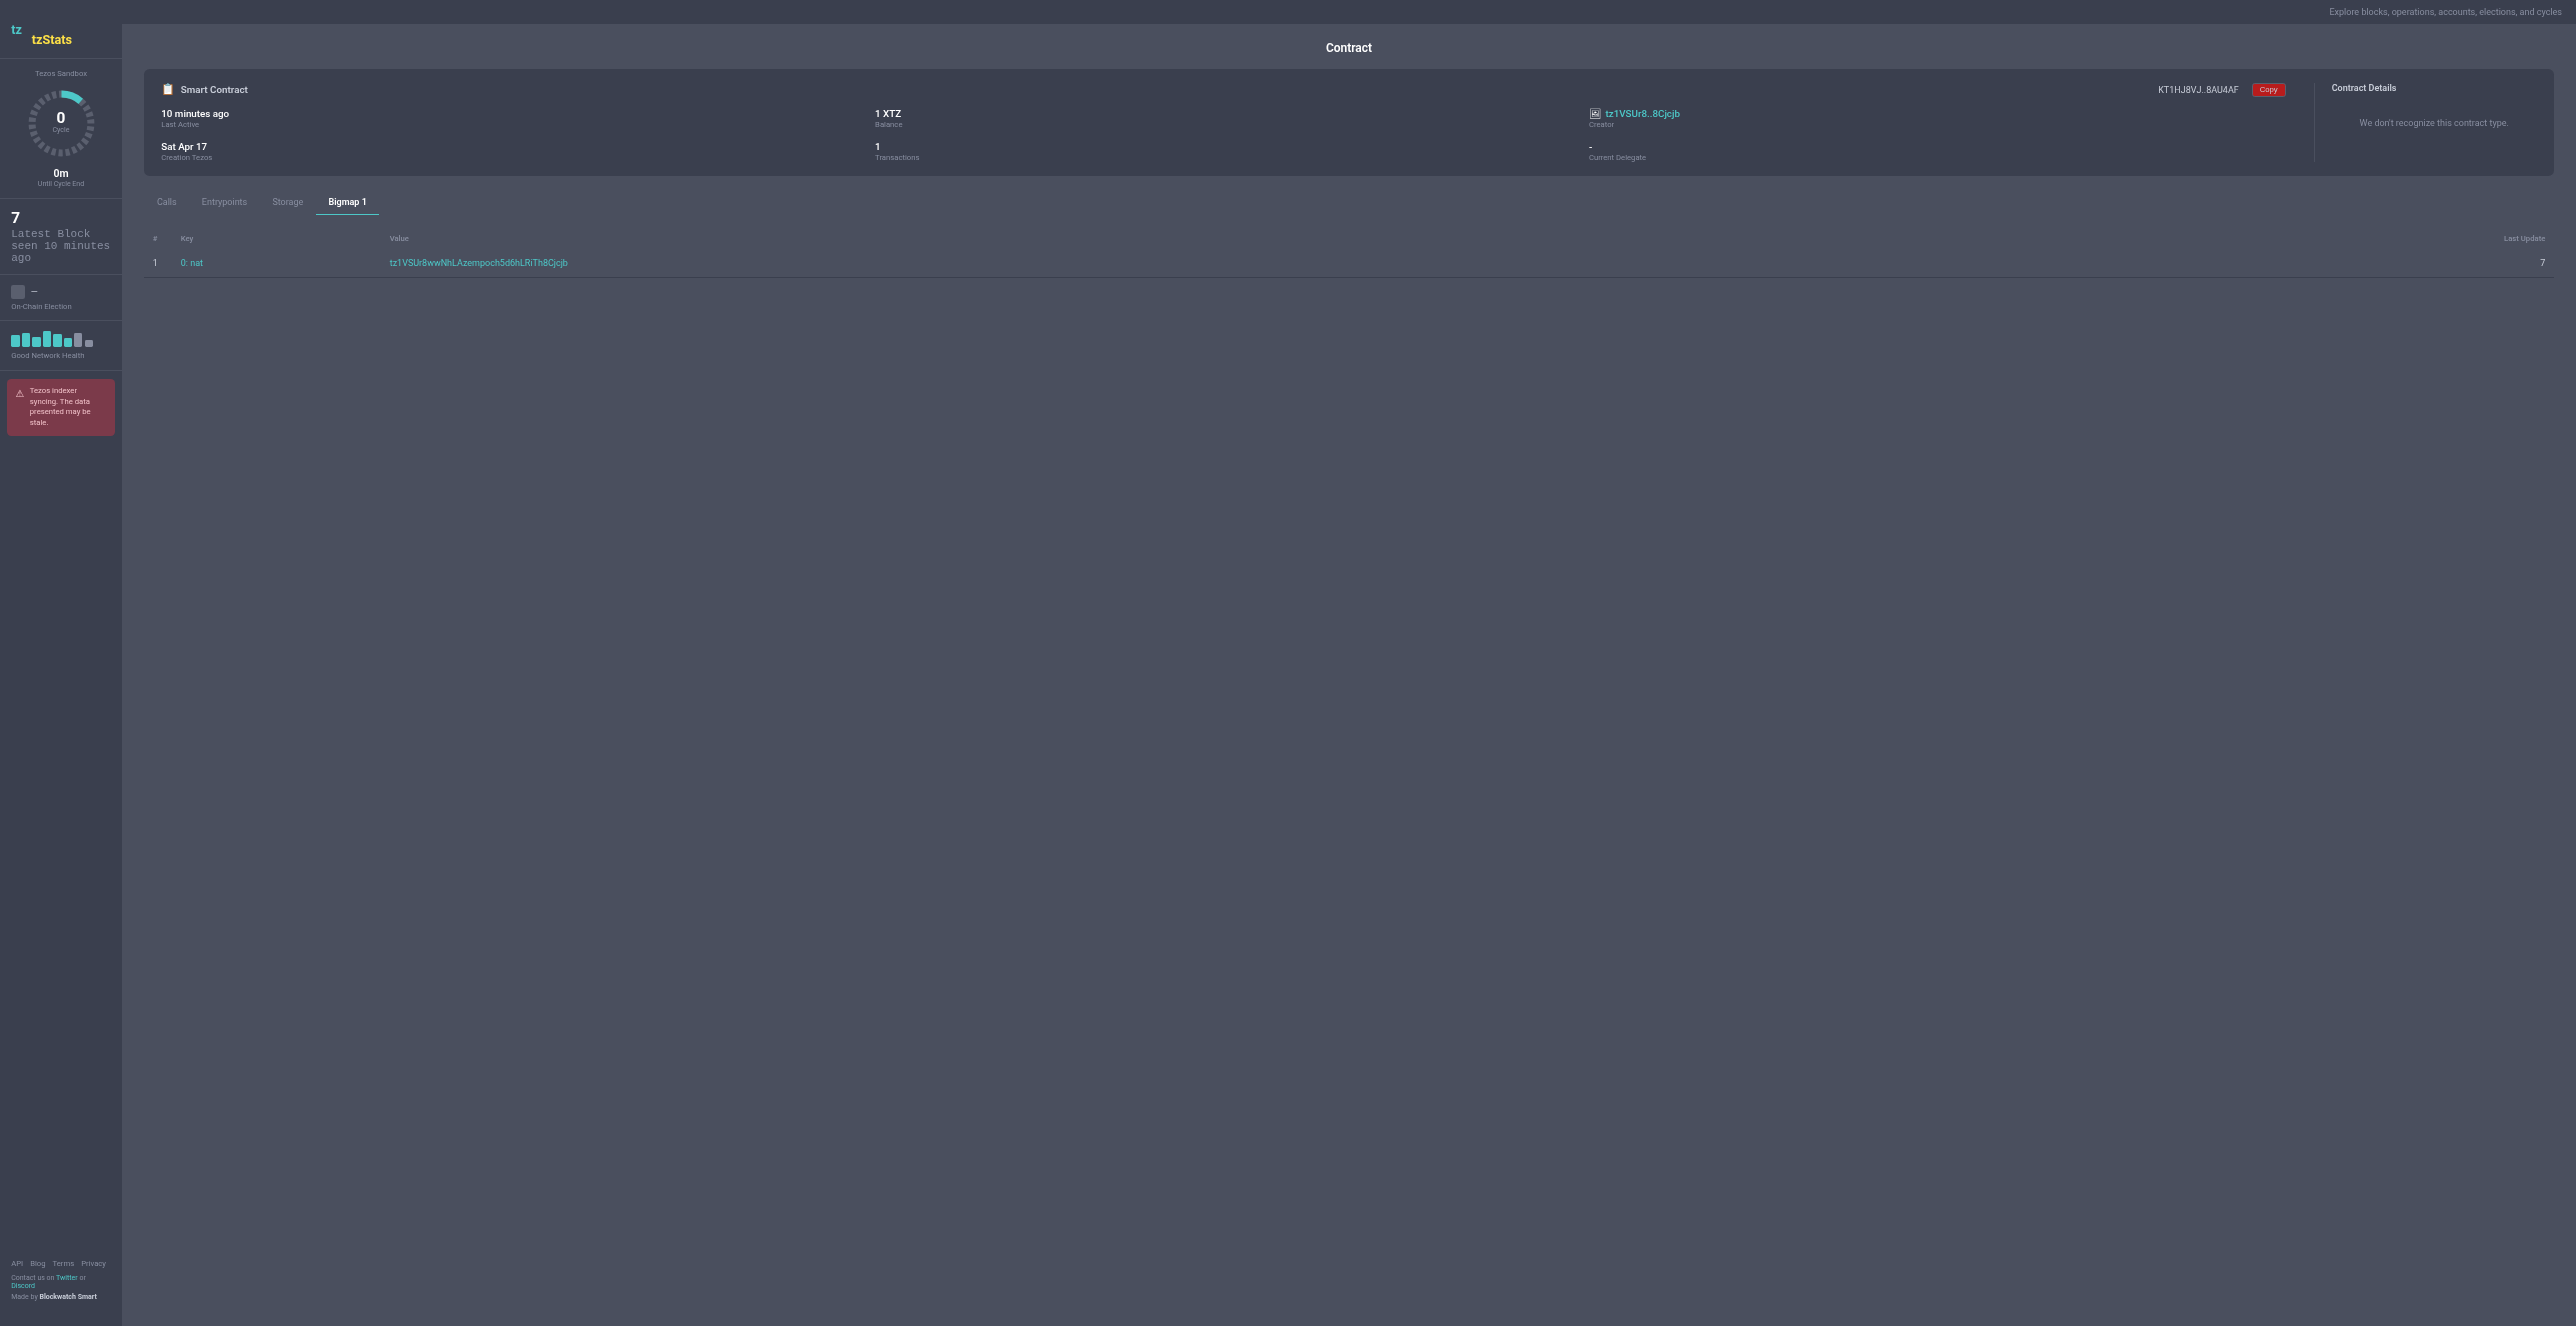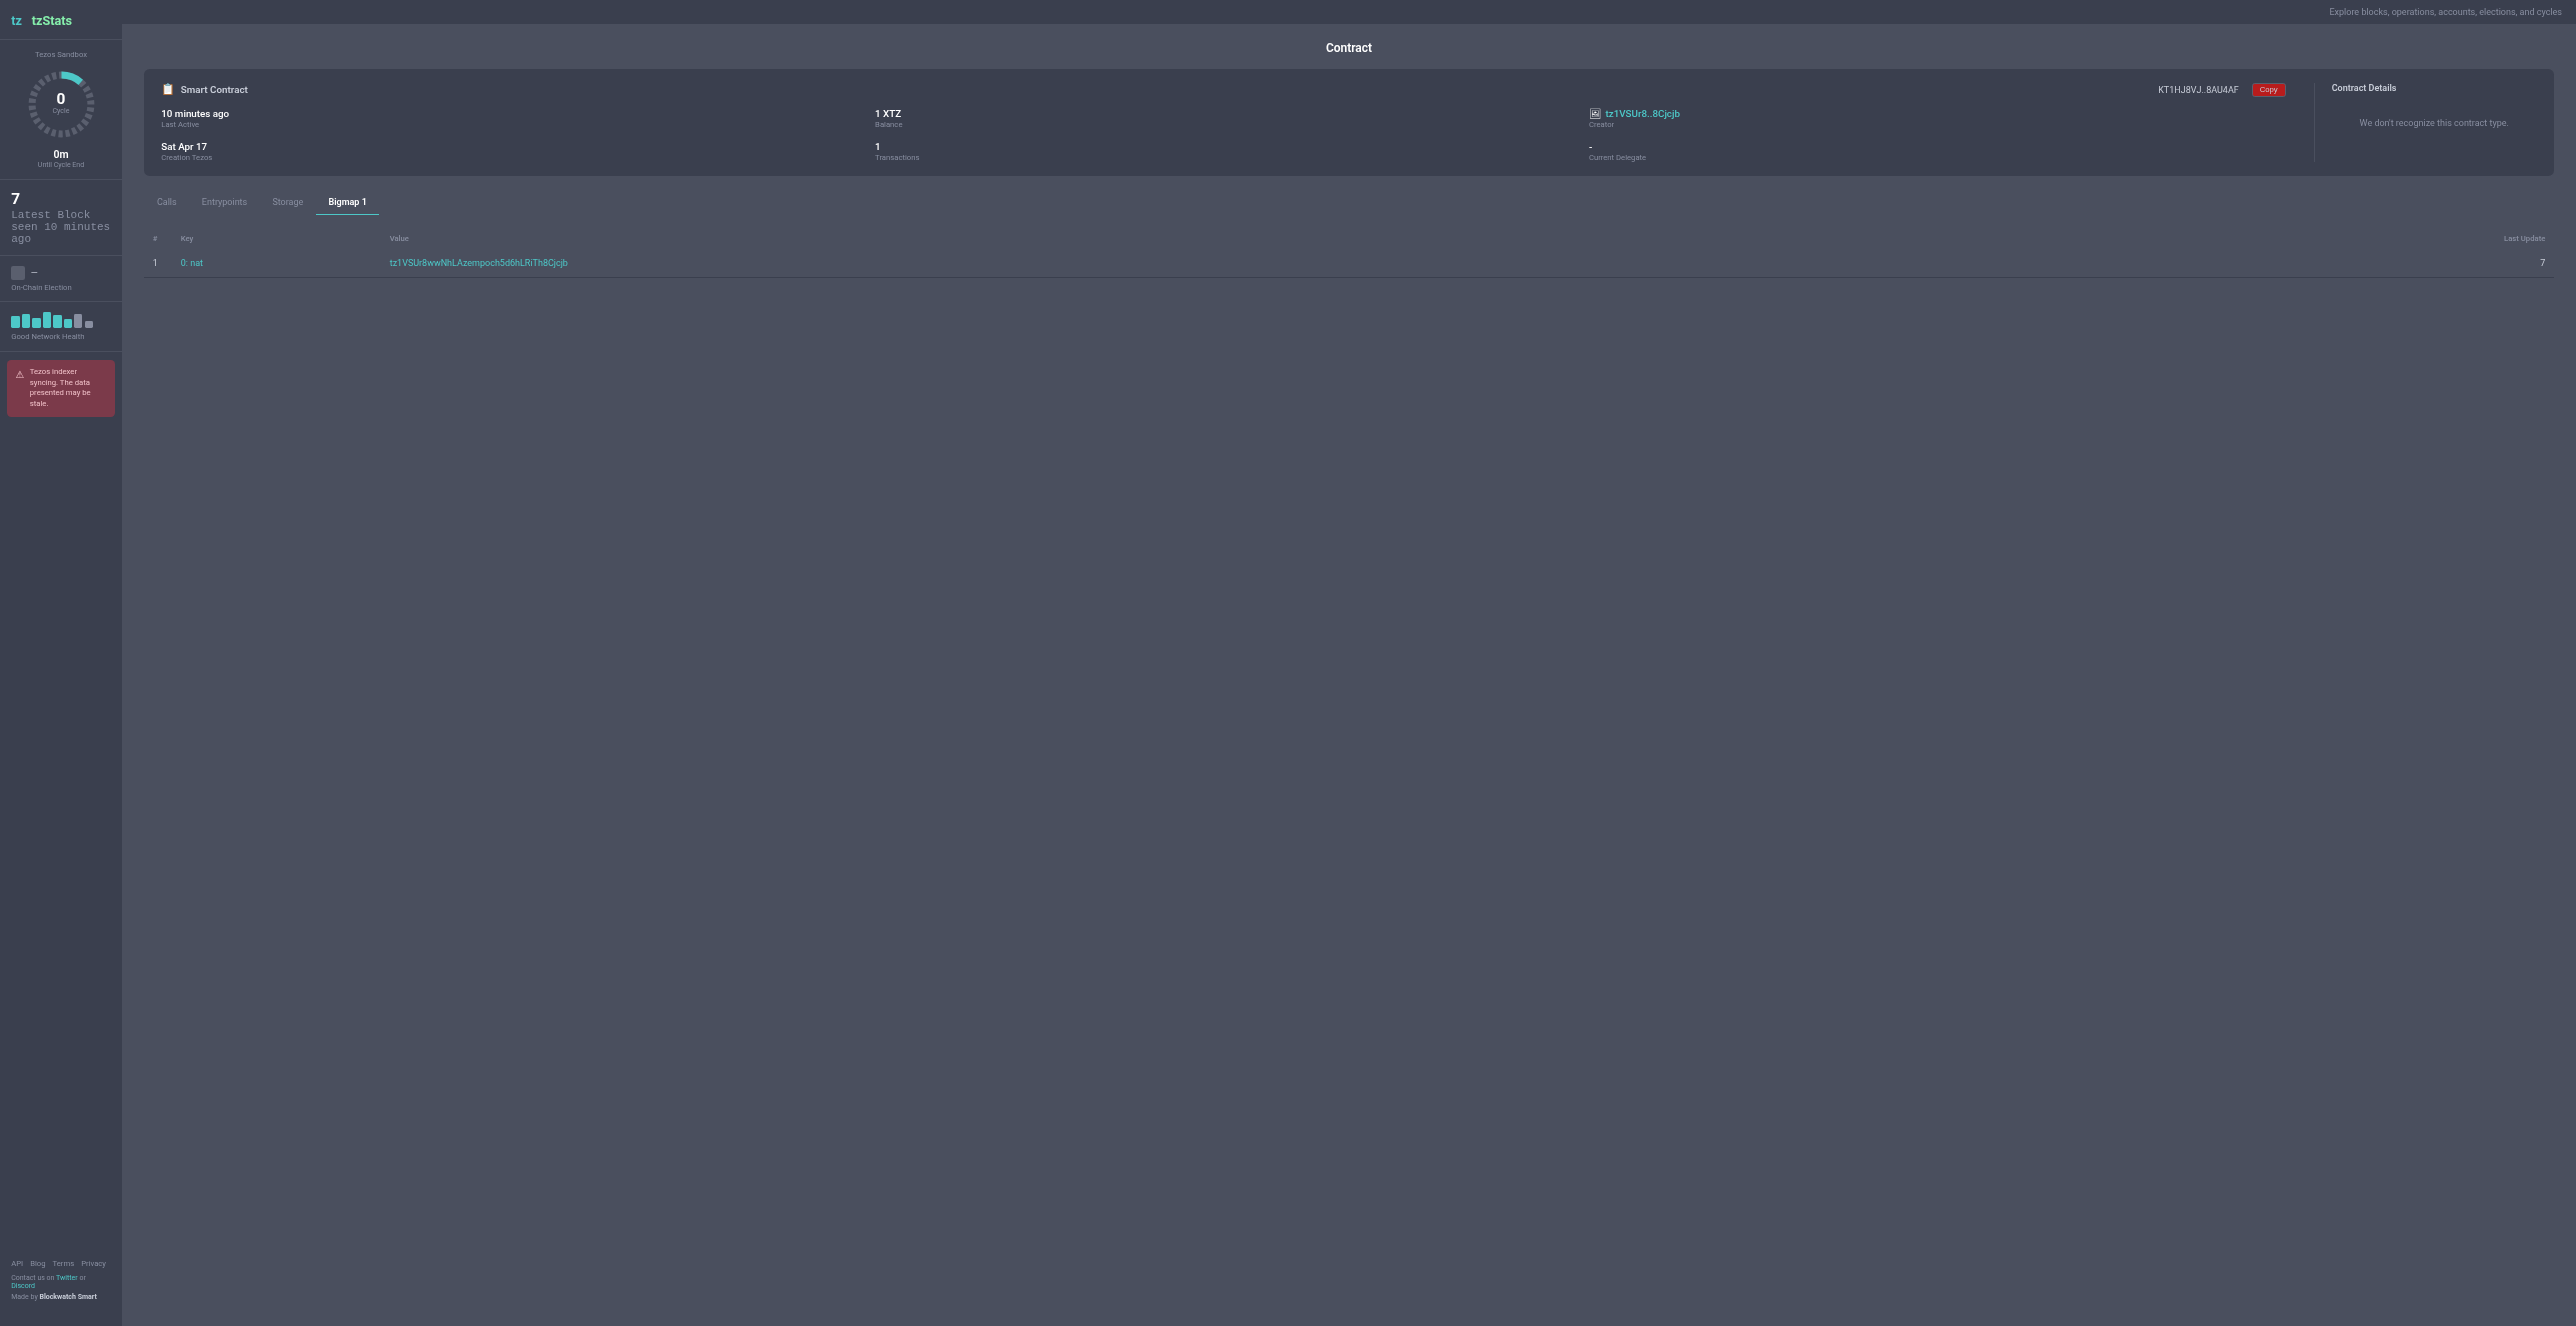--- a/index.html
+++ b/index.html
@@ -365,21 +365,21 @@
     .col-update { width: 105px; text-align: right; }
     .data-table th.right { text-align: right; }
   </style>
 </head>
 <body>
 
 <aside class="sidebar">
   <div class="sidebar-logo">
     <div class="logo-text">
       <span class="logo-tz">tz</span>
-      <span style="color:#86efac;">tzStats</span>
+      <span style="color:#fde047;margin-top:19px;">tzStats</span>
     </div>
   </div>
 
   <div class="sidebar-section">
     <div class="sidebar-section-title">Tezos Sandbox</div>
     <div class="cycle-container">
       <div class="donut-wrapper">
         <svg width="77" height="77" viewBox="0 0 110 110">
 
           <circle cx="55" cy="55" r="42" fill="none" stroke="#5a5f6e" stroke-width="10" stroke-dasharray="6 4"></circle>

